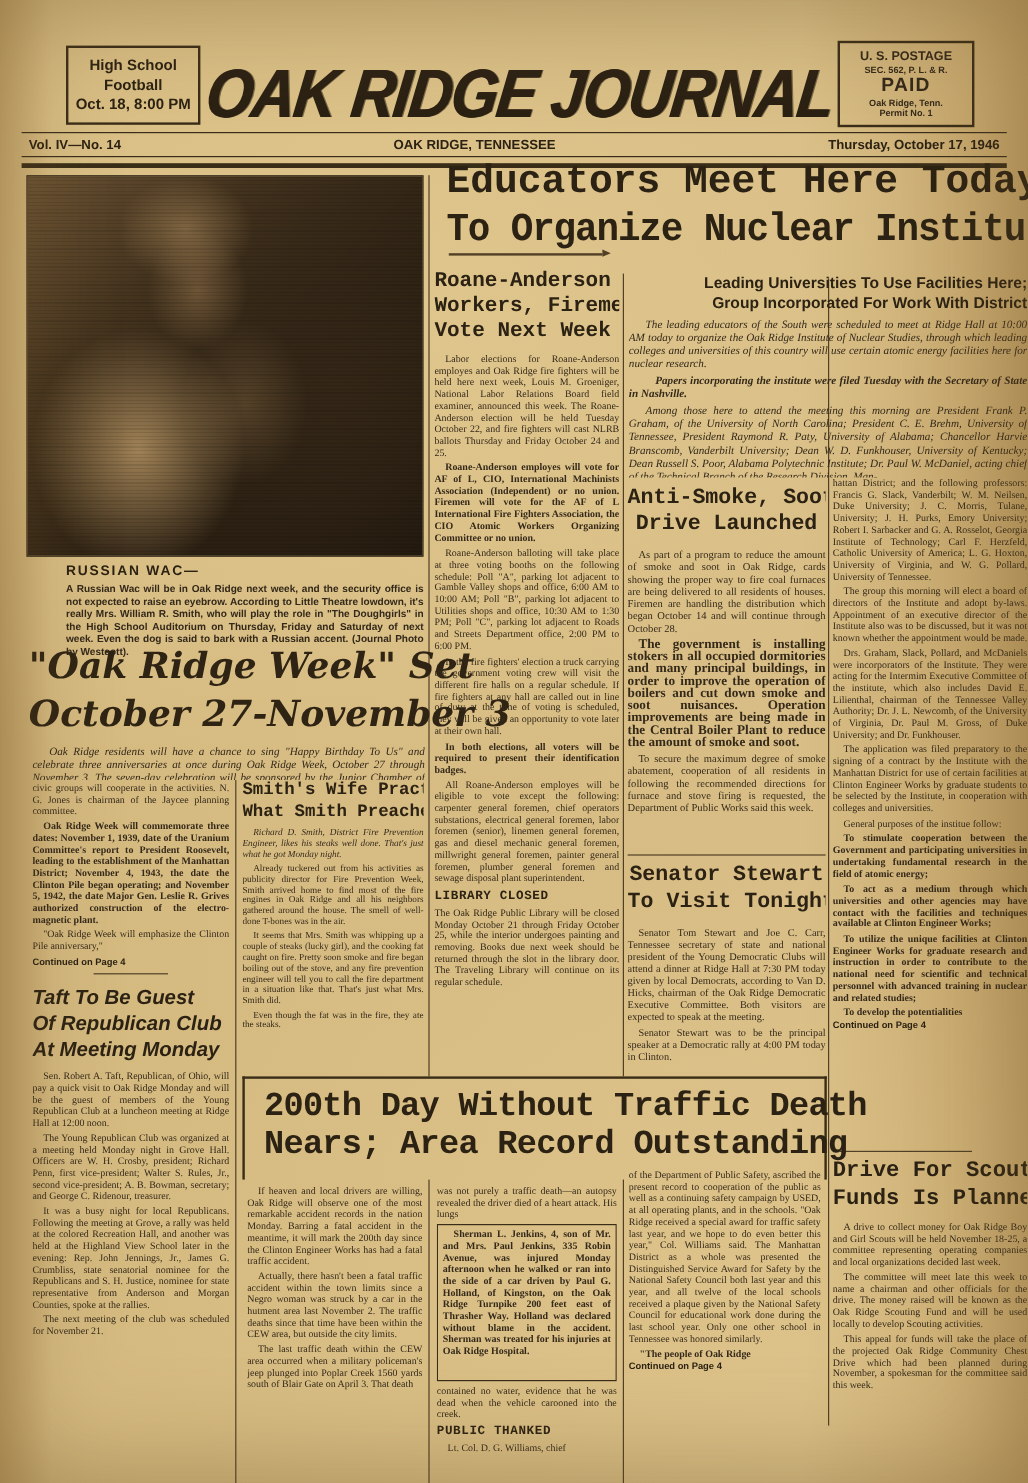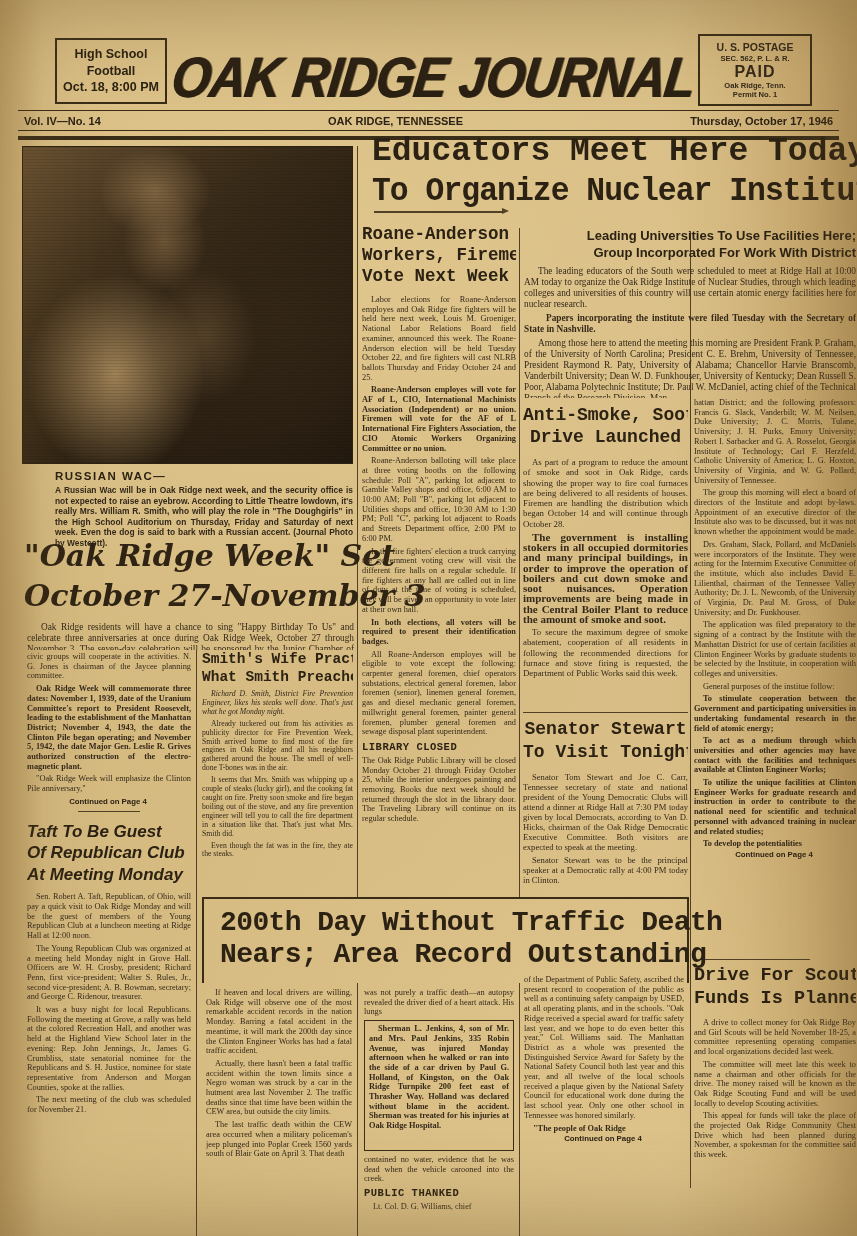--- a/index.html
+++ b/index.html
@@ -25,23 +25,23 @@
   .hr  { position:absolute; height:1px; background:#514026; }
 
   
   .goth { font-family:Liberation Mono, monospace; font-weight:bold; color:#2c2213; }
 
   .bt { font:8.3px/9.7px "Liberation Serif", serif; text-align:justify;
         text-indent:9px; margin-bottom:3px; color:#35291a; }
   .bt.b { font-weight:bold; }
   .bt.noind { text-indent:0; }
 
-  .wide .bt { font-size:9.3px; line-height:11px; text-indent:14px; }
-
-  .continued { font:bold 7.8px/9px "Liberation Sans", sans-serif; text-align:center;
+  .wide .bt { font-size:9.3px; line-height:11px; text-indent:14px;font-style:italic; }
+
+  .continued { font:bold 7.8px/9px "Liberation Sans", sans-serif; text-align:left;
                margin:1px 2px 5px 0; color:#2c2213; }
 
   .col { overflow:hidden; }
 
   
   .edge-box { border:2px solid #3a2d18; display:flex; flex-direction:column;
               align-items:center; justify-content:center; text-align:center; }
   .fb-line { font:bold 12.5px/1.35 "Liberation Sans", sans-serif; color:#2c2213; }
   .po-1 { font:bold 10.5px/1.2 "Liberation Sans", sans-serif; }
   .po-2 { font:bold 7.6px/1.25 "Liberation Sans", sans-serif; }

